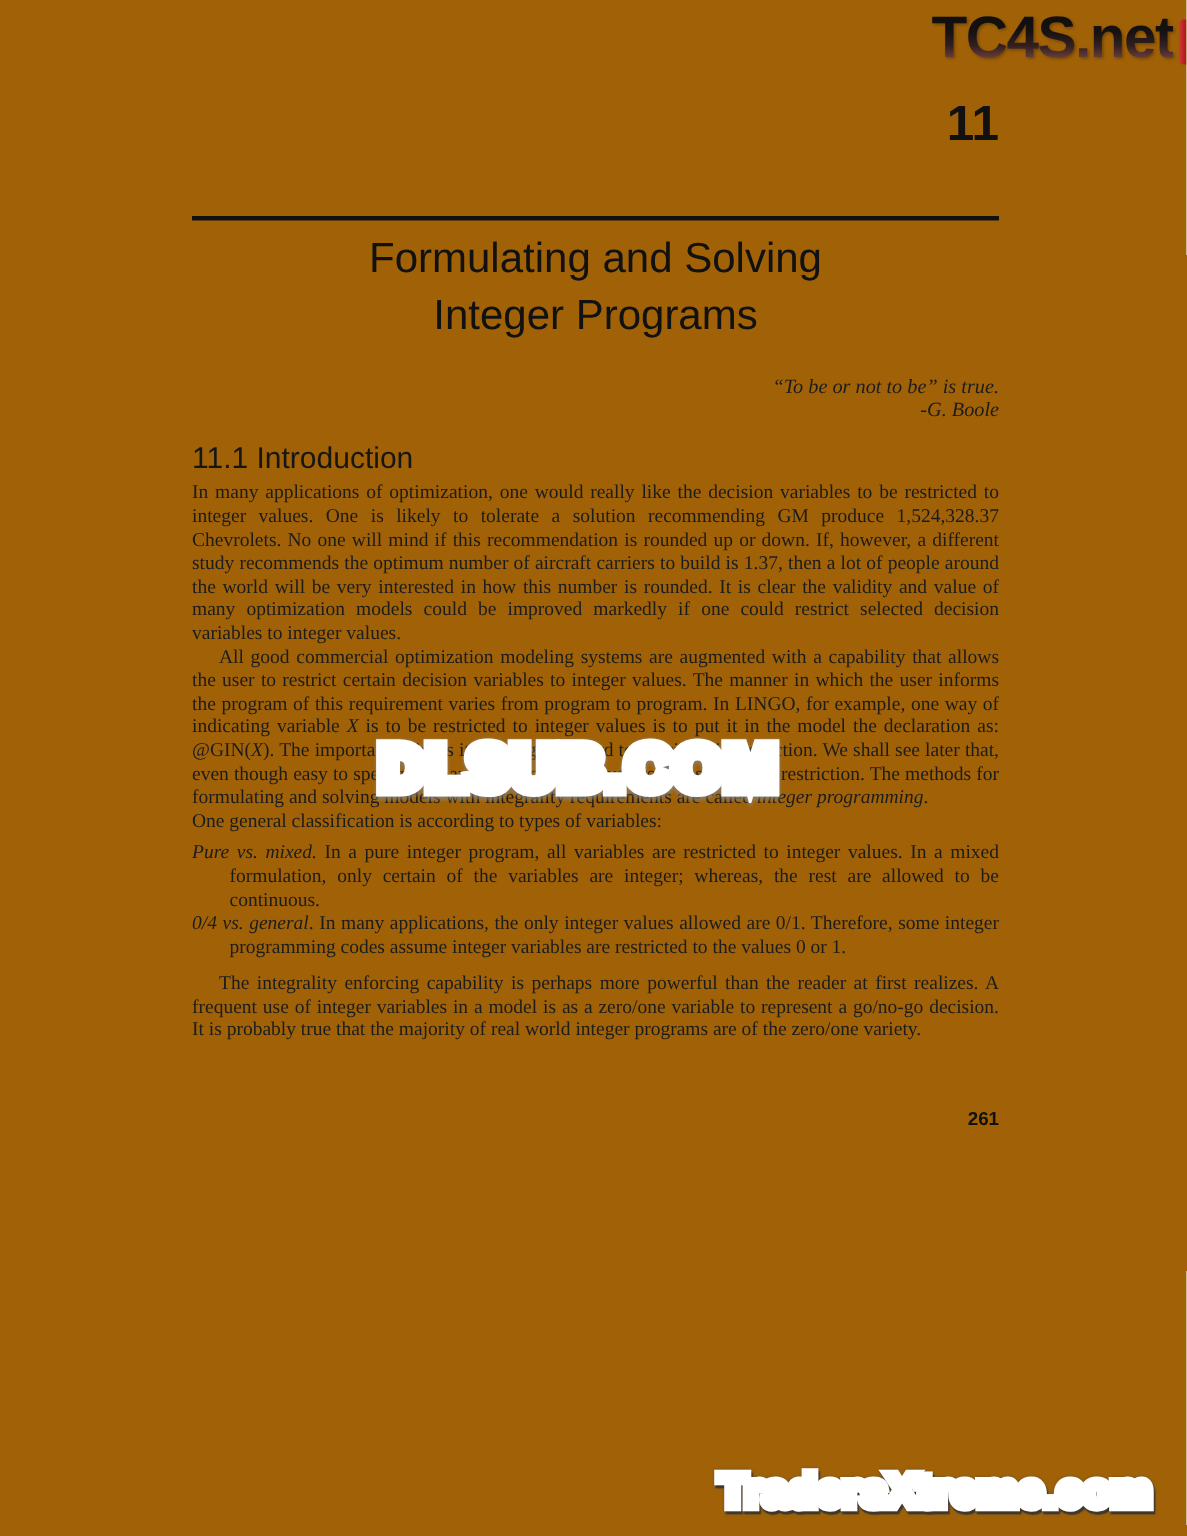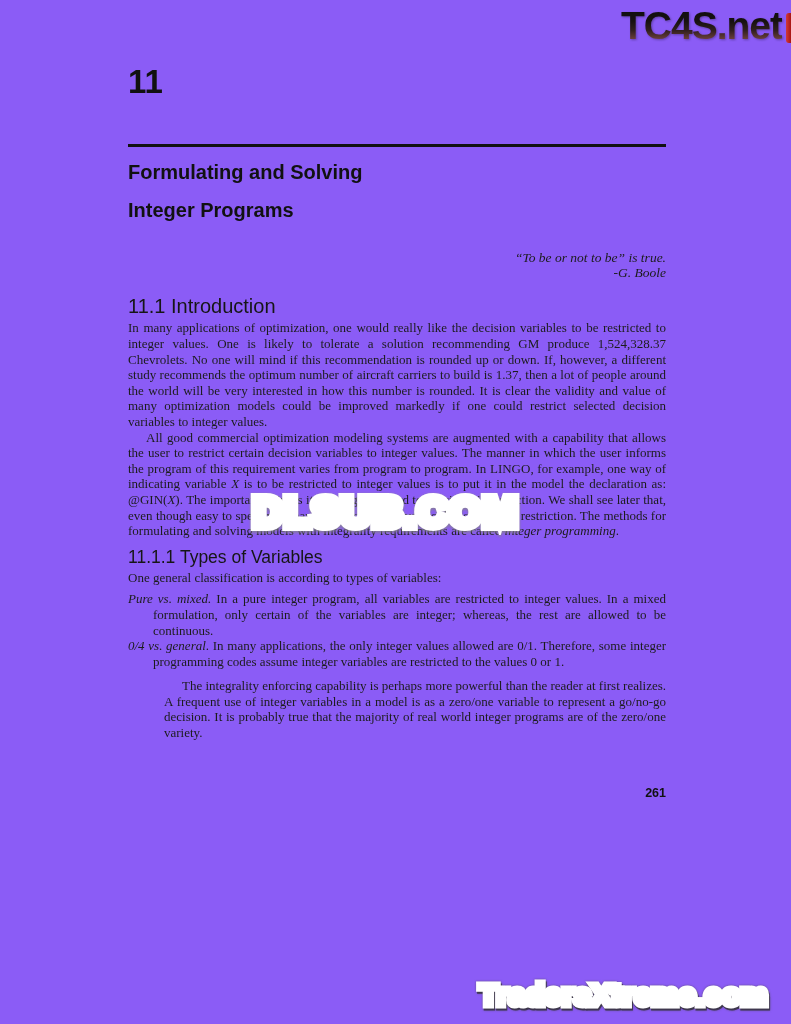--- a/index.html
+++ b/index.html
@@ -1,57 +1,57 @@
 <!DOCTYPE html>
 <html><head>
 <meta charset="utf-8">
 <style>
   html,body{margin:0;padding:0;background:#ffffff;}
   .page{
-    position:relative;width:791px;height:1024px;background:#8b5cf6;overflow:hidden;
+    position:relative;width:791px;height:1024px;background:#a16207;overflow:hidden;
     font-family:"Liberation Serif", serif;color:#1c1c1c;
   }
   
   .wm-tc4s{position:absolute;top:4px;right:9px;}
   .tc4s-text{
     font-family:"Liberation Sans", sans-serif;font-weight:bold;font-size:39px;letter-spacing:-1px;
     background:linear-gradient(180deg,#0d0d0d 0%,#171111 40%,#32201f 62%,#6b3f3c 82%,#8a5b55 100%);
     -webkit-background-clip:text;background-clip:text;color:transparent;
     filter:drop-shadow(1px 1px 1px rgba(0,0,0,0.30));
     white-space:nowrap;
   }
   .red-sliver{
     position:absolute;top:13px;right:0;width:5px;height:30px;
     background:linear-gradient(90deg,#d23a3a,#a81414);border-radius:3px 0 0 3px;
   }
   
   .content{position:absolute;left:128px;top:0;width:538px;}
   .chapter-num{
-    margin-top:63px;text-align:left;font-family:"Liberation Sans",sans-serif;
+    margin-top:63px;text-align:right;font-family:"Liberation Sans",sans-serif;
     font-weight:bold;font-size:33px;line-height:38px;color:#111;
   }
   .rule{margin-top:43px;border-top:3px solid #111;width:100%;height:0;}
   .title{
-    margin:6px 0 0 0;font-family:"Liberation Sans",sans-serif;
-    font-weight:bold;font-size:20px;line-height:38px;color:#111;white-space:pre-line;
+    margin:6px 0 0 0;text-align:center;font-family:"Liberation Sans",sans-serif;
+    font-weight:normal;font-size:28px;line-height:38px;color:#111;white-space:pre-line;
   }
   .quote{margin-top:21px;text-align:right;font-style:italic;font-size:13.5px;line-height:15.2px;}
   .h-sec{
     margin:15px 0 2px 0;font-family:"Liberation Sans",sans-serif;font-weight:normal;
     font-size:20px;line-height:23px;color:#161616;
   }
   .h-sub{
     margin:8px 0 2px 0;font-family:"Liberation Sans",sans-serif;font-weight:normal;
     font-size:17.5px;line-height:21px;color:#161616;
   }
   .body{margin:0;font-size:13px;line-height:15.6px;text-align:justify;}
   .indent{text-indent:18px;}
   .defs{margin-top:6px;}
   .def{padding-left:25px;text-indent:-25px;}
-  .p3{margin-top:9px;margin-left:36px;}
+  .p3{margin-top:9px;}
   .page-num{
     margin-top:45px;text-align:right;font-family:"Liberation Sans",sans-serif;
     font-weight:bold;font-size:12.5px;color:#111;
   }
   
   .stamp{position:absolute;left:253px;top:487px;display:grid;}
   .stamp span{grid-area:1/1;white-space:nowrap;font-family:"Liberation Sans",sans-serif;
     font-weight:bold;font-size:41px;line-height:50px;letter-spacing:2px;}
   .stamp-stroke{
     color:#fff;-webkit-text-stroke:10px #ffffff;
@@ -97,21 +97,20 @@
       <div>“To be or not to be” is true.</div>
       <div>-G. Boole</div>
     </div>
 
     <h2 class="h-sec">11.1 Introduction</h2>
 
     <p class="body">In many applications of optimization, one would really like the decision variables to be restricted to integer values. One is likely to tolerate a solution recommending GM produce 1,524,328.37 Chevrolets. No one will mind if this recommendation is rounded up or down. If, however, a different study recommends the optimum number of aircraft carriers to build is 1.37, then a lot of people around the world will be very interested in how this number is rounded. It is clear the validity and value of many optimization models could be improved markedly if one could restrict selected decision variables to integer values.</p>
 
     <p class="body indent"><span>All good commercial optimization modeling systems are augmented with a capability that allows the user to restrict certain decision variables to integer values. The manner in which the user informs the program of this requirement varies from program to program. In LINGO, for example, one way of indicating variable </span><em>X</em><span> is to be restricted to integer values is to put it in the model the declaration as: @GIN(</span><em>X</em><span>). The important point is it is straightforward to specify this restriction. We shall see later that, even though easy to specify, it may be difficult to solve problems with this restriction. The methods for formulating and solving models with integrality requirements are called </span><em>integer programming</em><span>.</span></p>
 
-    <h3 class="h-sub">11.1.1 Types of Variables</h3>
 
     <p class="body">One general classification is according to types of variables:</p>
 
     <div class="defs">
       <p class="body def"><em>Pure vs. mixed.</em><span> In a pure integer program, all variables are restricted to integer values. In a mixed formulation, only certain of the variables are integer; whereas, the rest are allowed to be continuous.</span></p>
       <p class="body def"><em>0/4 vs. general</em><span>. In many applications, the only integer values allowed are 0/1. Therefore, some integer programming codes assume integer variables are restricted to the values 0 or 1.</span></p>
     </div>
 
     <p class="body indent p3">The integrality enforcing capability is perhaps more powerful than the reader at first realizes. A frequent use of integer variables in a model is as a zero/one variable to represent a go/no-go decision. It is probably true that the majority of real world integer programs are of the zero/one variety.</p>
 

